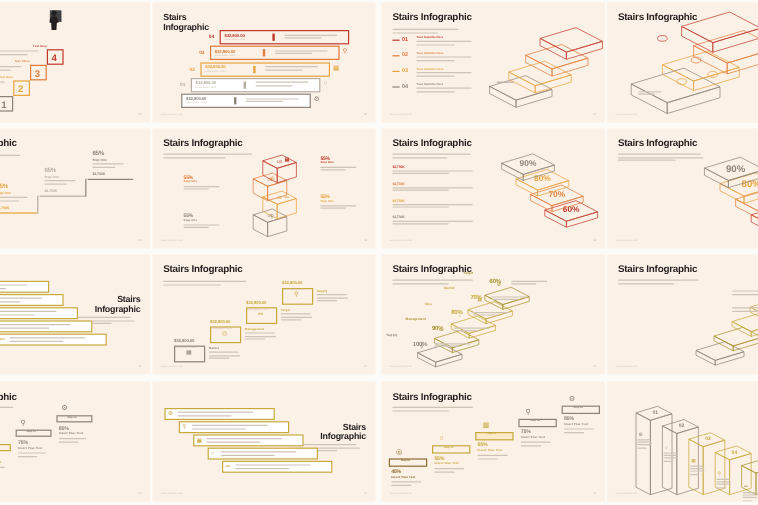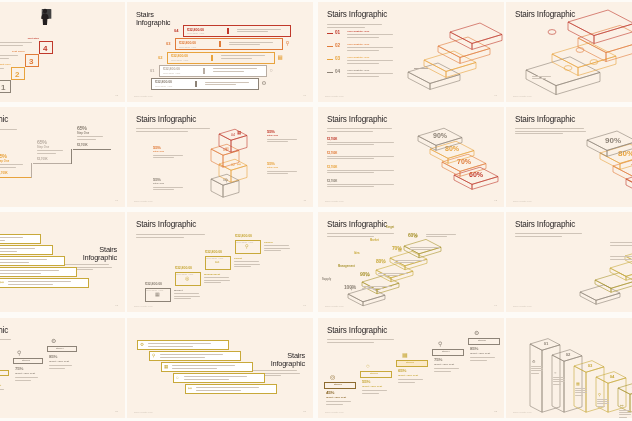--- a/index.html
+++ b/index.html
@@ -15,21 +15,21 @@
     background: #fdfbf7;
   }
   .slide {
     position: absolute;
     background: #fbf1e6;
     overflow: hidden;
   }
   
   .title {
     position: absolute;
-    font-weight: normal;
+    font-weight: bold;
     color: #231f20;
     letter-spacing: -0.2px;
     line-height: 1.05;
   }
   .t-big { font-size: 8.2px; }
   .t-mid { font-size: 7.4px; }
   .footnote {
     position: absolute;
     left: 7px; bottom: 5px;
     font-size: 1.9px;

